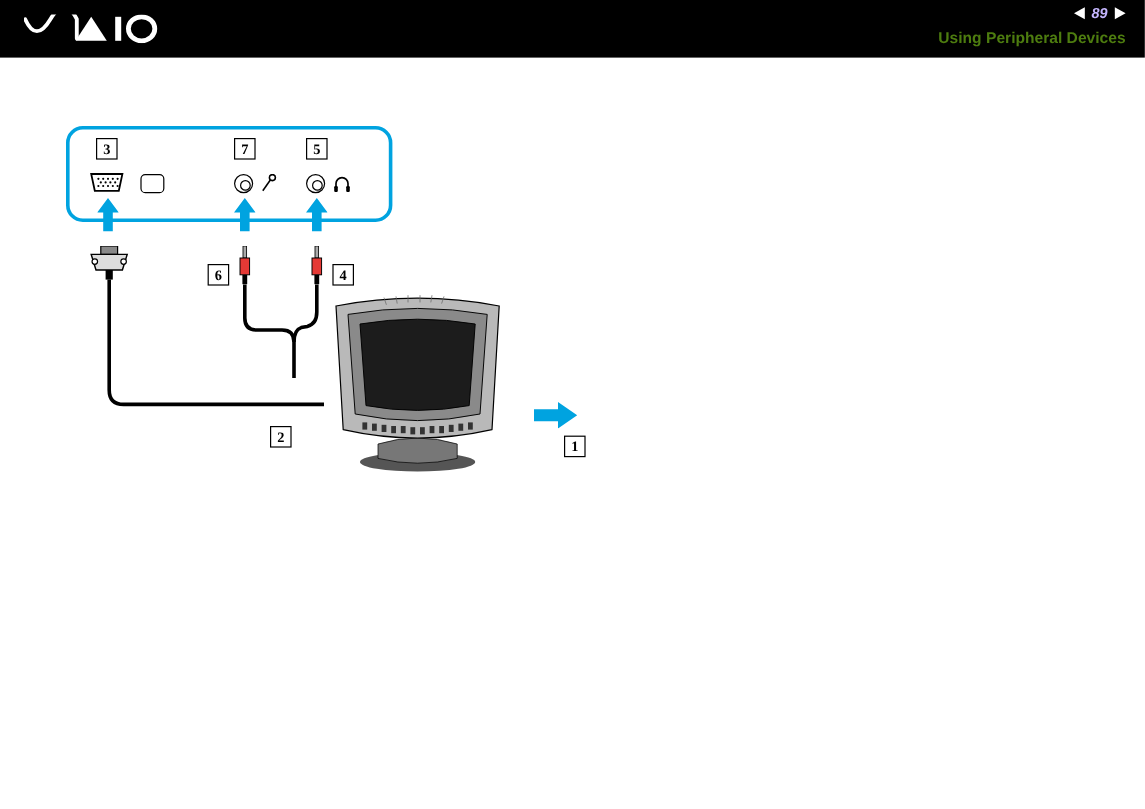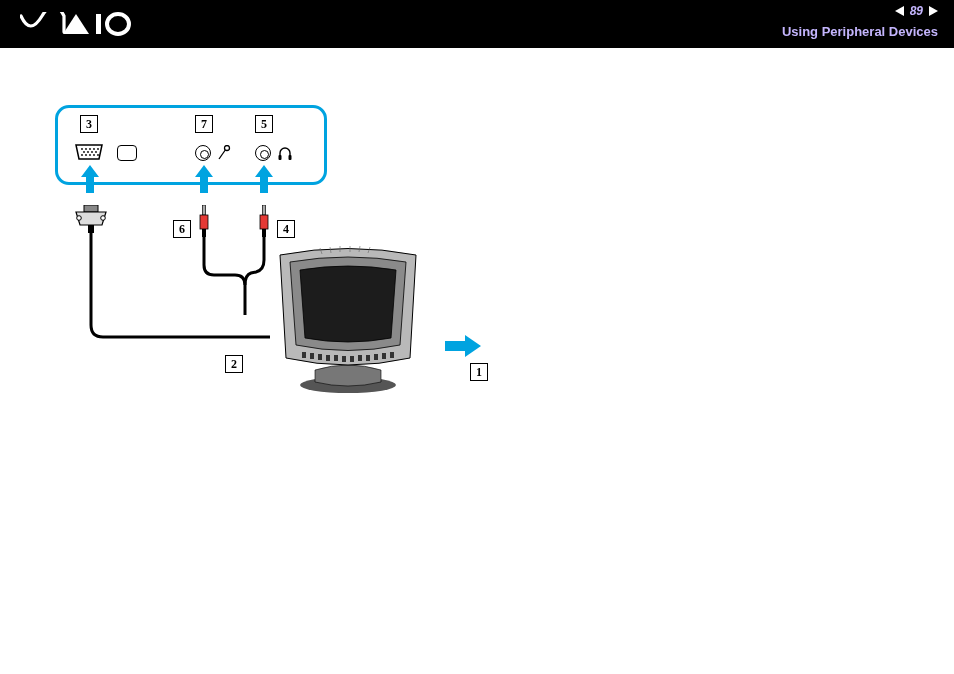--- a/index.html
+++ b/index.html
@@ -33,21 +33,21 @@
     width: 0; height: 0;
     border-top: 5px solid transparent;
     border-bottom: 5px solid transparent;
   }
   .tri-left { border-right: 9px solid #fff; }
   .tri-right { border-left: 9px solid #fff; }
   .section-title {
     position: absolute;
     right: 16px;
     top: 24px;
-    color: #c4b5fd;
+    color: #4d7c0f;
     font-size: 13px;
     font-weight: bold;
   }
 
   .diagram {
     position: absolute;
     left: 55px;
     top: 105px;
     width: 460px;
     height: 300px;

